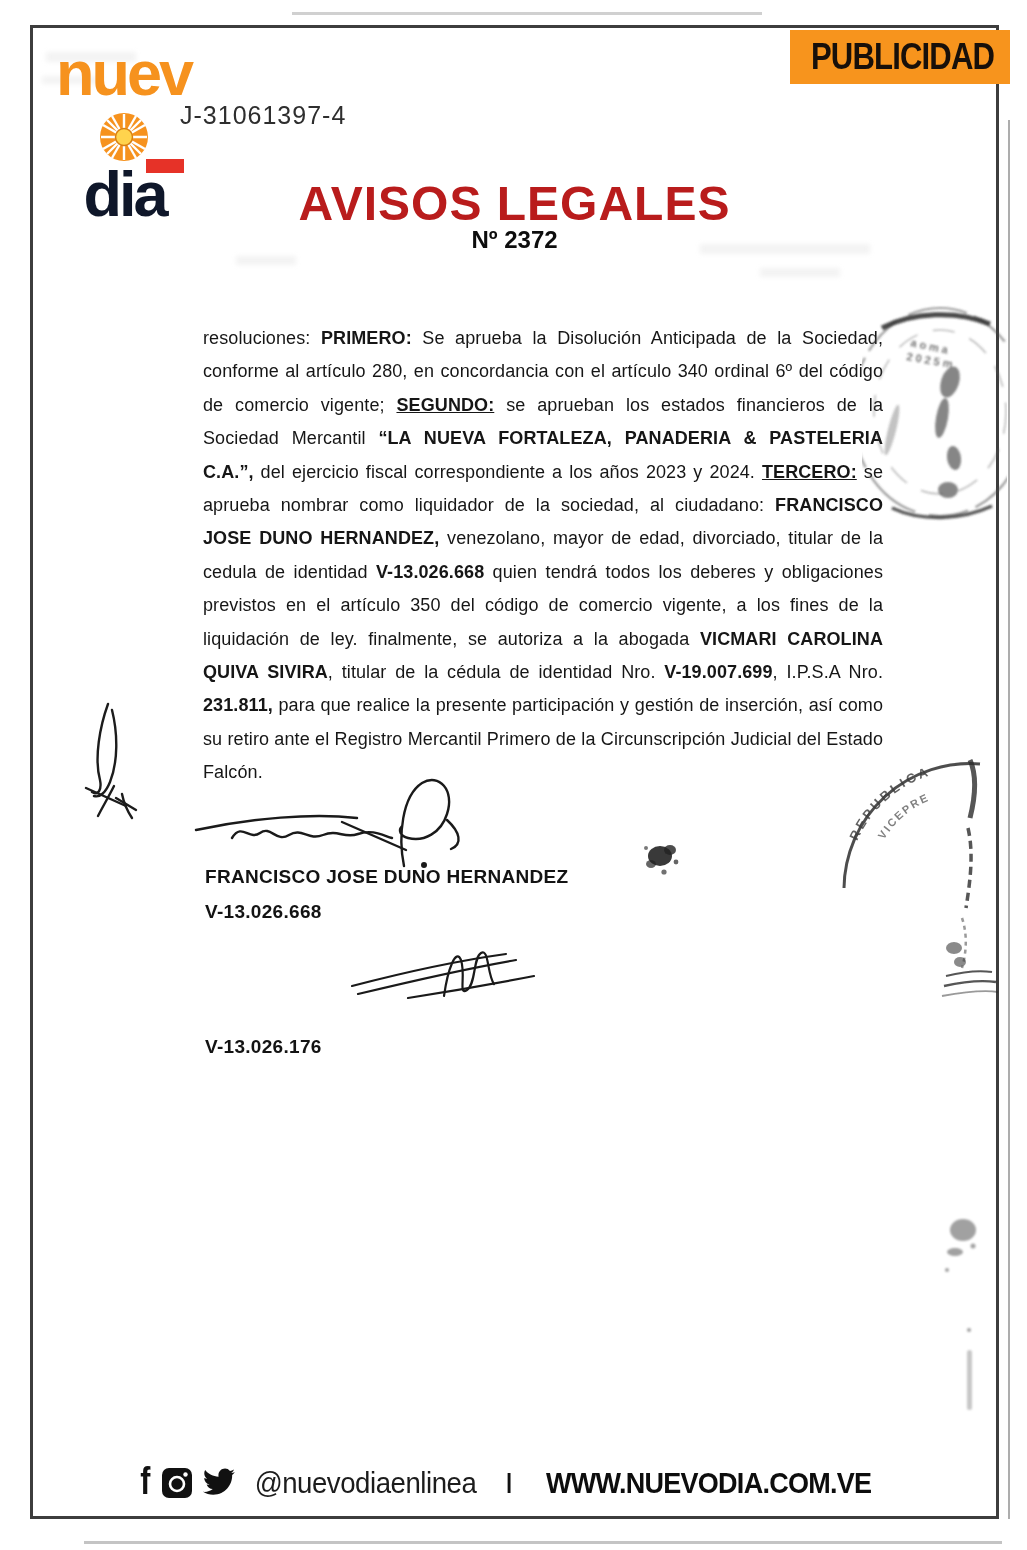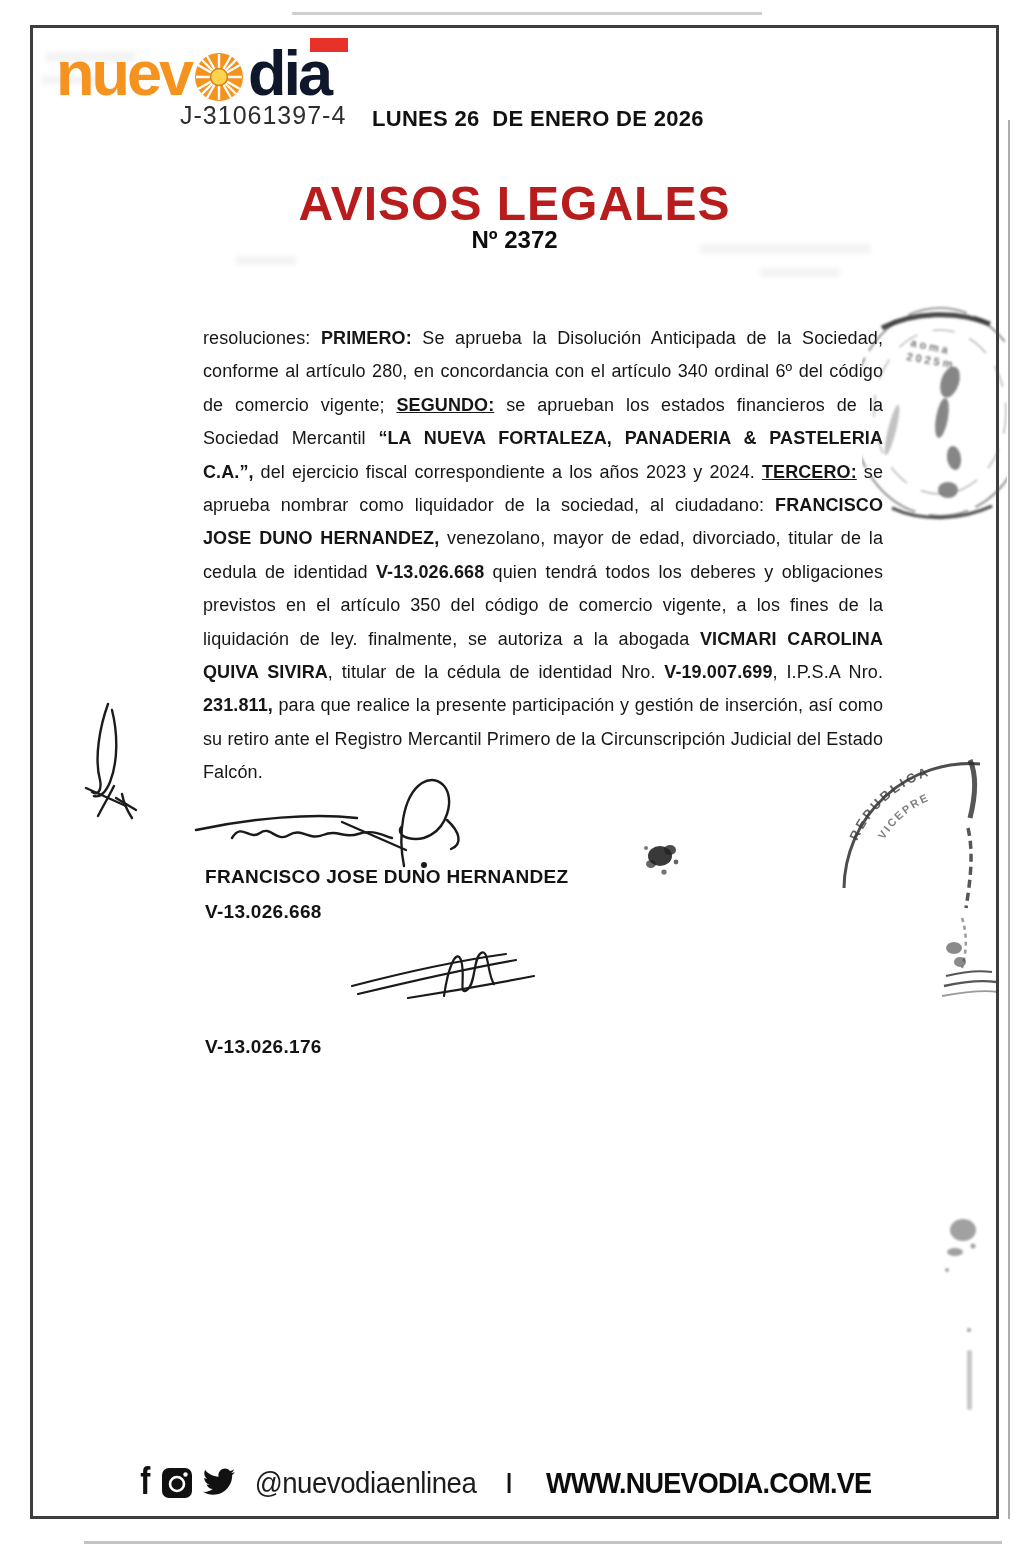--- a/index.html
+++ b/index.html
@@ -11,21 +11,21 @@
   
   .frame{
     position:absolute;left:30px;top:25px;width:969px;height:1494px;
     border:3px solid #3d3d3d;box-sizing:border-box;background:transparent;
   }
   .frame-right-double{position:absolute;left:1008px;top:120px;width:2px;height:1399px;background:#8a8a8a;opacity:.7;}
   .frame-bottom-ghost{position:absolute;left:84px;top:1541px;width:918px;height:3px;background:#b5b5b5;opacity:.8;}
   .frame-top-ghost{position:absolute;left:292px;top:12px;width:470px;height:3px;background:#c4c4c4;opacity:.8;}
 
   
-  .logo{position:absolute;left:56px;top:42px;display:flex;align-items:center;line-height:1;}
+  .logo{position:absolute;left:56px;top:42px;display:flex;align-items:center;line-height:1;flex-direction:column;}
   .logo .word{font-weight:700;font-size:63px;letter-spacing:-3px;}
   .logo .w-left{color:#f6921e;}
   .logo .w-right{color:#0f172a;position:relative;padding-left:2px;}
   .logo .sun{width:52px;height:52px;margin:6px 1px 0 2px;}
   .logo .accent-bar{position:absolute;left:64px;top:-4px;width:38px;height:14px;background:#e63228;}
   .registration{position:absolute;left:180px;top:101px;font-size:25px;letter-spacing:1px;color:#2e2e2e;}
   .publicidad{
     position:absolute;left:790px;top:30px;width:220px;height:54px;background:#f7941d;
     display:flex;align-items:center;justify-content:flex-end;padding-right:16px;box-sizing:border-box;
   }
@@ -112,22 +112,24 @@
         <circle cx="26" cy="26" r="8.5" fill="#ffd34d" stroke="#d87f12" stroke-width="1.5"></circle>
       </g>
     </svg>
     <span class="word w-right">
       <span>dia</span>
       <span class="accent-bar"></span>
     </span>
   </div>
   <div class="registration">J-31061397-4</div>
 
-
-  <div class="date-line">LUNES 26  DE ENERO DE 2026</div>
+  <div class="publicidad">
+    <span>PUBLICIDAD</span>
+  </div>
+
 
   <div class="title-main">AVISOS LEGALES</div>
   <div class="title-number">Nº 2372</div>
 
   <p class="notice"><span>resoluciones: </span><span class="b">PRIMERO:</span><span> Se aprueba la Disolución Anticipada de la Sociedad, conforme al artículo 280, en concordancia con el artículo 340 ordinal 6º del código de comercio vigente; </span><span class="b bu">SEGUNDO:</span><span> se aprueban los estados financieros de la Sociedad Mercantil </span><span class="b">“LA NUEVA FORTALEZA, PANADERIA &amp; PASTELERIA C.A.”,</span><span> del ejercicio fiscal correspondiente a los años 2023 y 2024.  </span><span class="b bu">TERCERO:</span><span> se aprueba nombrar como liquidador de la sociedad, al ciudadano: </span><span class="b">FRANCISCO JOSE DUNO HERNANDEZ,</span><span> venezolano, mayor de edad, divorciado, titular de la cedula de identidad </span><span class="b">V-13.026.668</span><span> quien tendrá todos los deberes y obligaciones previstos en el artículo 350 del código de comercio vigente, a los fines de la liquidación de ley. finalmente, se autoriza a la abogada </span><span class="b">VICMARI CAROLINA QUIVA SIVIRA</span><span>, titular de la cédula de identidad Nro. </span><span class="b">V-19.007.699</span><span>, I.P.S.A Nro. </span><span class="b">231.811,</span><span> para que realice la presente participación y gestión de inserción, así como su retiro ante el Registro Mercantil Primero de la Circunscripción Judicial del Estado Falcón.</span></p>
 
   <svg class="sig-svg sig1" viewBox="0 0 300 98">
     <g fill="none" stroke="#1a1a1a" stroke-width="2.4" stroke-linecap="round">
       <path d="M4,52 C60,40 120,35 165,40"></path>
       <path d="M40,60 C50,44 57,63 68,55 C79,47 84,65 97,57 C110,49 116,63 131,57 C146,51 152,61 166,56 C180,51 190,57 200,60"></path>

